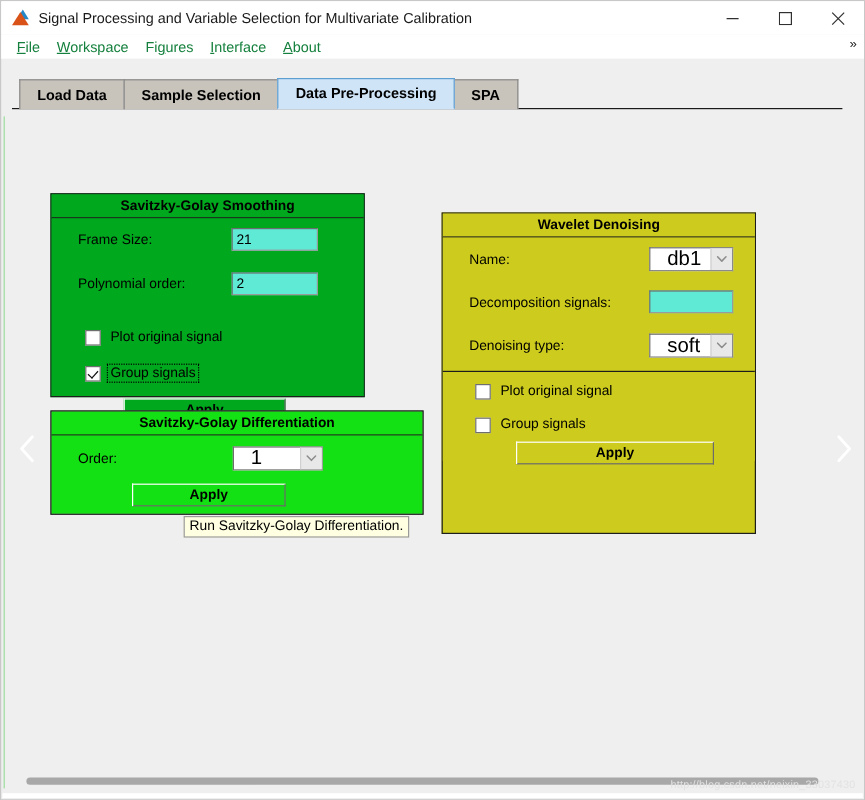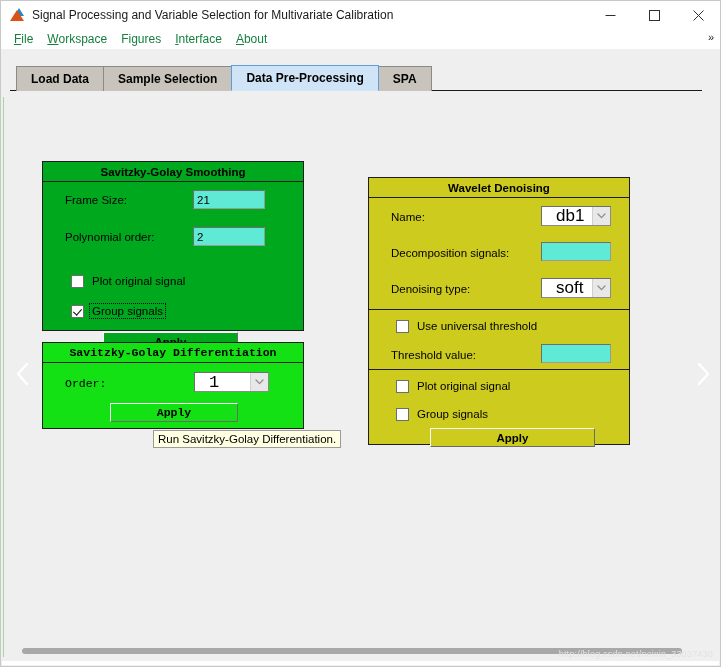--- a/index.html
+++ b/index.html
@@ -173,23 +173,22 @@
 
   
   #sg-smoothing {
     left: 40px; top: 112px; width: 262px; height: 170px;
     background: #00a81e;
   }
   #sg-smoothing .group-header { background: #00a81e; }
   #sg-smoothing .group-body { background: #00a81e; height: 148px; }
 
   #sg-diff {
-    left: 40px; top: 293px; width: 262px; height: 87px;
+    left: 40px; top: 293px; width: 311px; height: 87px;
     background: #737373;
-    font-family: Liberation Mono, monospace;
   }
   #sg-diff .group-header { background: #14e114; }
   #sg-diff .group-body { background: #14e114; height: 65px; }
 
   
   #wavelet {
     left: 366px; top: 112px; width: 262px; height: 268px;
     background: #cdcc1e;
     margin-top: 16px;
   }
@@ -474,28 +473,20 @@
         <div class="dropdown" style="left:172px; top:80px; width:70px; height:20px;">
           <span class="dd-value">soft</span>
           <span class="dd-arrow">
             <svg width="9" height="6" viewBox="0 0 9 6">
                 <polyline points="1,1 4.5,4.6 8,1" fill="none" stroke="#8d8d8d" stroke-width="1.3" stroke-linecap="round" stroke-linejoin="round"></polyline>
               </svg>
           </span>
         </div>
       </div>
 
-      <div class="wv-sec divided" style="height:60px;">
-        <div class="cbrow" style="left:27px; top:9px;">
-          <span class="cbox"></span>
-          <span class="cblabel">Use universal threshold</span>
-        </div>
-        <span class="field-label" style="left:22px; top:39px;">Threshold value:</span>
-        <input class="text-input" style="left: 172px; top: 34px; width: 70px; height: 19px;" value="">
-      </div>
 
       <div class="wv-sec divided" style="height:75px;">
         <div class="cbrow" style="left:27px; top:9px;">
           <span class="cbox"></span>
           <span class="cblabel">Plot original signal</span>
         </div>
         <div class="cbrow" style="left:27px; top:37px;">
           <span class="cbox"></span>
           <span class="cblabel">Group signals</span>
         </div>

